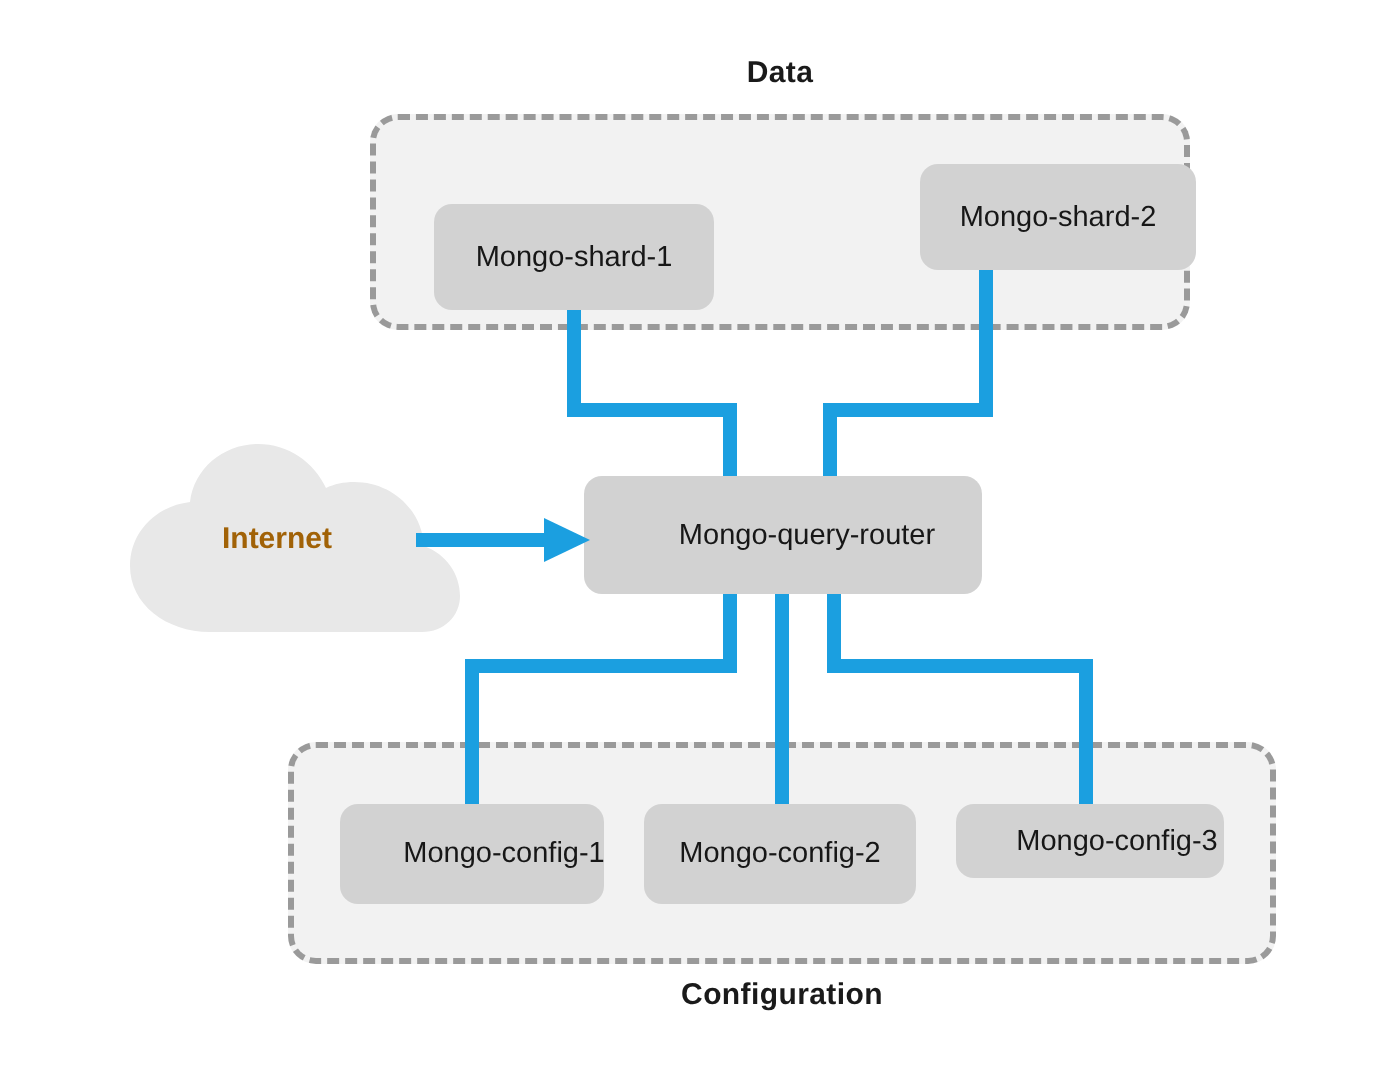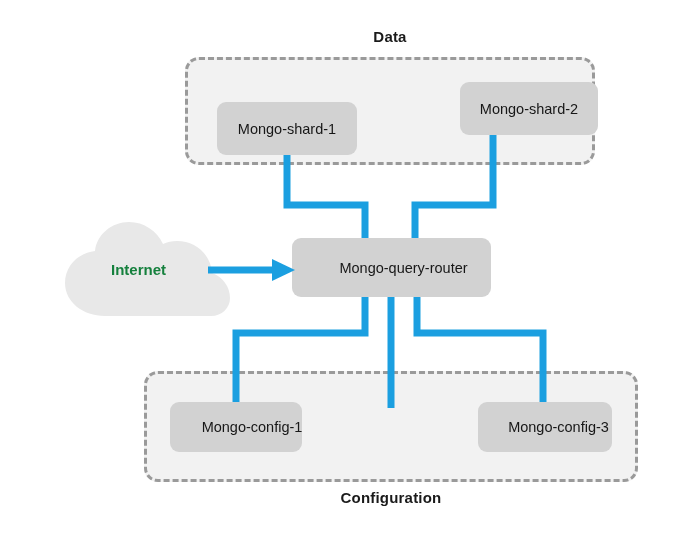--- a/index.html
+++ b/index.html
@@ -58,41 +58,41 @@
     color: #171717;
     z-index: 5;
     white-space: nowrap;
     text-align: center;
   }
   #node-shard-1  { left: 217px; top: 82px;  width: 140px; height: 53px; margin-top: 20px; }
   #node-shard-2  { left: 424px; top: 82px;  width: 138px; height: 53px; margin-left: 36px; }
   #node-router   { left: 292px; top: 238px; width: 199px; height: 59px; padding-left: 24px; }
   #node-config-1 { left: 170px; top: 402px; width: 132px; height: 50px; padding-left: 32px; }
   #node-config-2 { left: 322px; top: 402px; width: 136px; height: 50px; }
-  #node-config-3 { left: 478px; top: 402px; width: 134px; height: 50px; padding-left: 27px; }
+  #node-config-3 { left: 478px; top: 402px; width: 134px; height: 37px; padding-left: 27px; }
 
   
   #cloud-internet {
     position: absolute;
     left: 56px;
     top: 220px;
     width: 180px;
     height: 100px;
     z-index: 4;
   }
   #cloud-internet svg { display: block; width: 180px; height: 100px; }
   #cloud-label {
     position: absolute;
     left: 56px;
     top: 261px;
     width: 165px;
     text-align: center;
     font-size: 15px;
     font-weight: bold;
-    color: #15803d;
+    color: #a16207;
     z-index: 5;
     white-space: nowrap;
   }
 
   
   #connector-layer {
     position: absolute;
     left: 0; top: 0;
     width: 694px;
     height: 539px;
@@ -150,20 +150,21 @@
         Z"></path>
     </svg>
   </div>
   <div id="cloud-label">Internet</div>
 
   <div class="node" id="node-router">Mongo-query-router</div>
 
   <div class="group-box" id="config-group"></div>
 
   <div class="node" id="node-config-1">Mongo-config-1</div>
+  <div class="node" id="node-config-2">Mongo-config-2</div>
   <div class="node" id="node-config-3">Mongo-config-3</div>
 
   <div class="group-caption" id="config-caption">Configuration</div>
 
   <svg id="arrow-layer" viewBox="0 0 694 539" xmlns="http://www.w3.org/2000/svg">
     <g>
       <line x1="208" y1="270" x2="275" y2="270" stroke="#1b9fe0" stroke-width="7"></line>
       <polygon points="272,259 295,270 272,281" fill="#1b9fe0"></polygon>
     </g>
   </svg>

